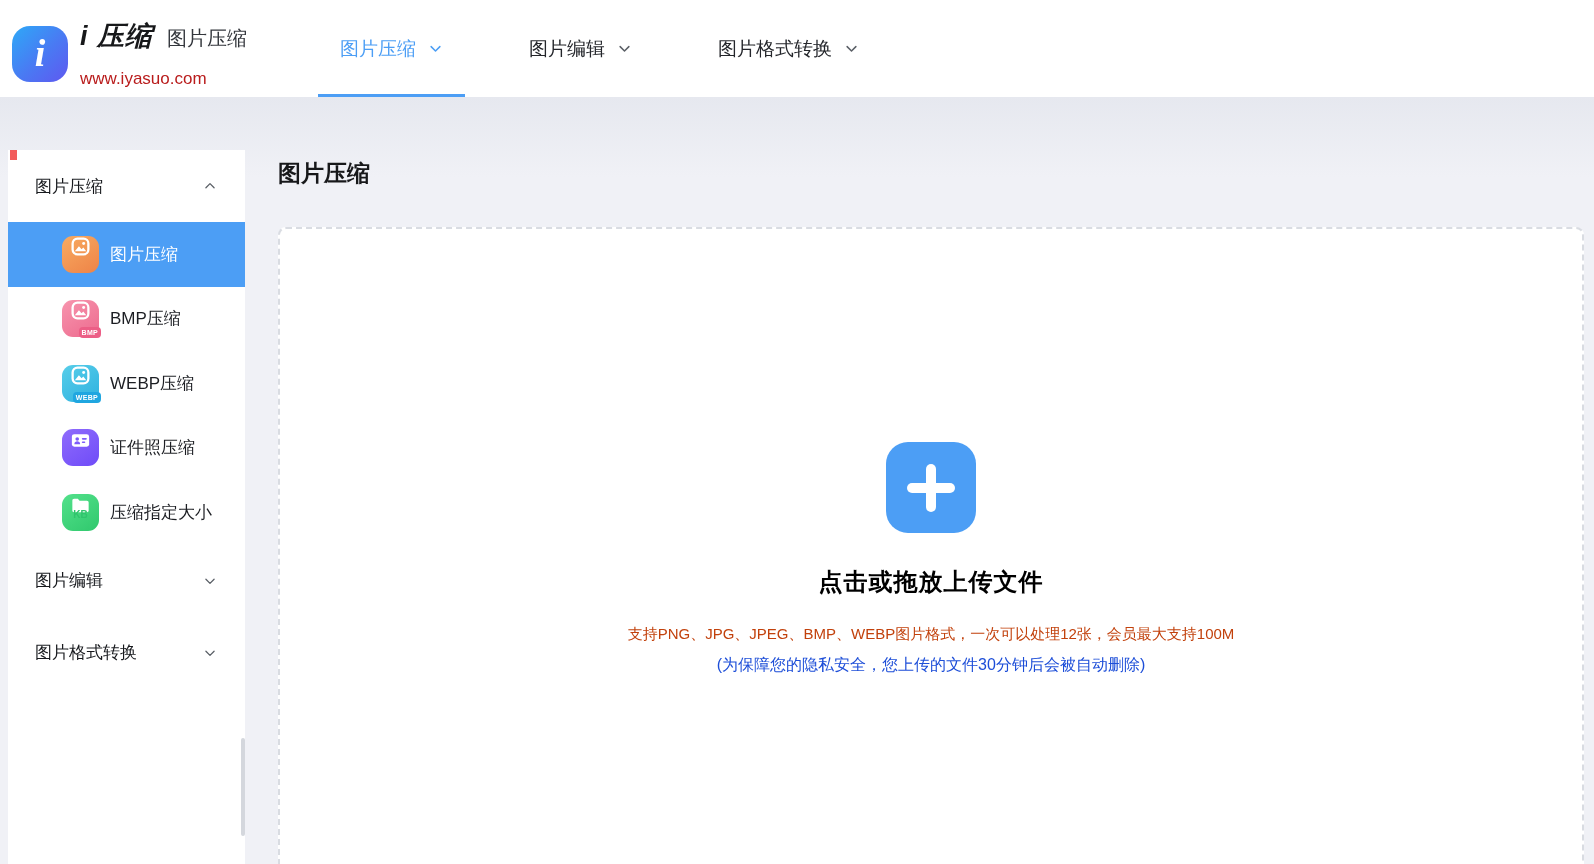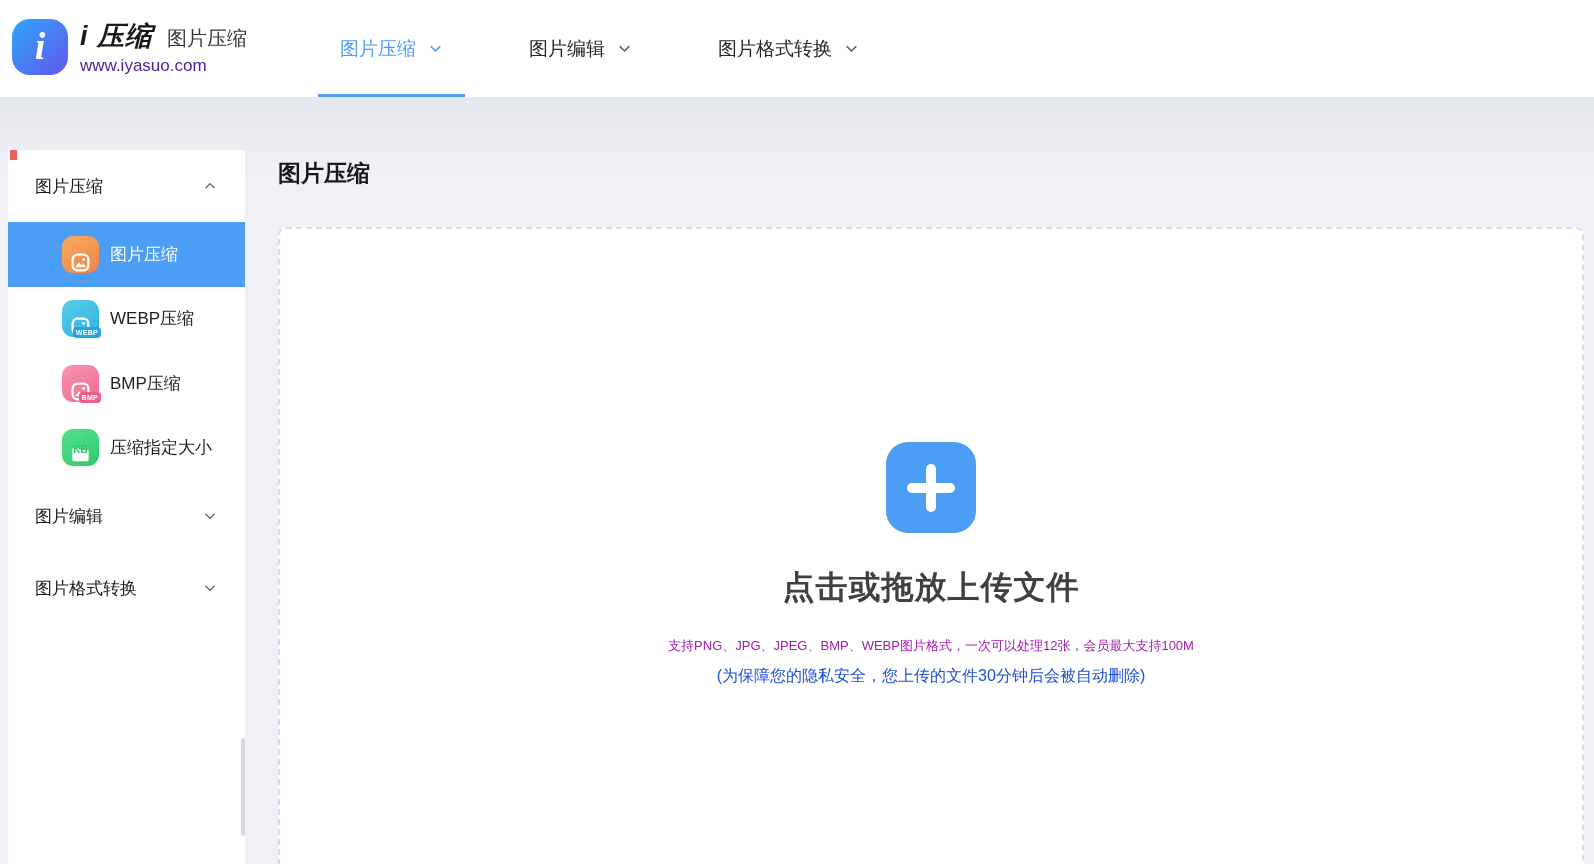--- a/index.html
+++ b/index.html
@@ -12,21 +12,21 @@
   .brand { position:absolute; left:12px; top:18px; display:flex; align-items:center; }
   .logo-sq { width:56px; height:56px; border-radius:18px;
     background:linear-gradient(135deg,#2ea9f7 0%,#4a79f3 55%,#5f58f0 100%);
     display:flex; align-items:center; justify-content:center; }
   .logo-i { color:#fff; font-family:"Liberation Serif", serif; font-style:italic;
     font-weight:bold; font-size:38px; line-height:1; transform:translateY(-1px); }
   .brand-text { margin-left:12px; }
   .brand-line1 { display:flex; align-items:baseline;justify-content:center; }
   .brand-title { font-size:27px; font-weight:bold; font-style:italic; color:#17181a; letter-spacing:1px; }
   .brand-sub { font-size:20px; color:#33363c; margin-left:14px; }
-  .brand-url { font-size:17px; color:#4c1d95; margin-top:2px; }
+  .brand-url { font-size:17px; color:#b91c1c; margin-top:15px; }
 
   .nav { position:absolute; left:318px; top:0; height:97px; display:flex; }
   .nav-item { position:relative; height:97px; display:flex; align-items:center;
     padding:0 22px; cursor:pointer; }
   .nav-item + .nav-item { margin-left:42px; }
   .nav-label { font-size:19px; color:#24262b; }
   .nav-item.active .nav-label { color:#4c9ef5; }
   .nav-chev { margin-left:12px; display:flex; align-items:center; }
   .underline { position:absolute; left:0; bottom:0; width:100%; height:3px; background:#4c9ef5; }
 
@@ -42,21 +42,21 @@
     background:#d4d7dd; border-radius:2px; }
   .sec-head { height:72px; display:flex; align-items:center; padding:0 28px 0 27px;
     cursor:pointer; }
   .sec-label { font-size:17px; color:#17191d; flex:1; }
   .sb-item { height:64.5px; display:flex; align-items:center; padding-left:54px; cursor:pointer; }
   .sb-item.active { background:#4c9ef5; }
   .sb-item.active .sb-label { color:#ffffff; }
   .sb-label { font-size:17px; color:#1c1e23; margin-left:11px; }
 
   .appicon { position:relative; width:37px; height:37px; border-radius:11px;
-    display:flex; align-items:flex-end; justify-content:center; flex:0 0 auto; }
+    display:flex; align-items:flex-start; justify-content:center; flex:0 0 auto; }
   .ic-orange { background:linear-gradient(145deg,#f8ab61,#ee8347); }
   .ic-blue   { background:linear-gradient(145deg,#83aaf6,#5a86ea); }
   .ic-purple { background:linear-gradient(145deg,#a96df6,#8440ee); }
   .ic-pink   { background:linear-gradient(145deg,#f795ae,#ed6a8e); }
   .ic-cyan   { background:linear-gradient(145deg,#58cee9,#2eb1e0); }
   .ic-violet { background:linear-gradient(145deg,#8f6cfc,#6f4bf8); }
   .ic-green  { background:linear-gradient(145deg,#53e18b,#30c86d); }
   .fmt-badge { position:absolute; right:-2px; bottom:-1px; font-style:normal;
     font-size:7px; font-weight:bold; color:#fff; padding:2px 3px; border-radius:4px;
     line-height:1; letter-spacing:.3px; }
@@ -71,22 +71,22 @@
   .main-title { position:absolute; left:278px; top:158px; font-size:23px;
     font-weight:bold; color:#17181a; }
   .upload-box { position:absolute; left:278px; top:227px; width:1306px; height:650px;
     background:#ffffff; border:2px dashed #d9dce2; border-radius:8px;
     display:flex; flex-direction:column; align-items:center; cursor:pointer; }
   .plus-btn { margin-top:213px; width:90px; height:91px; border-radius:22px;
     background:#4c9ef5; position:relative; border:none; cursor:pointer; }
   .plus-btn .bar { position:absolute; background:#ffffff; border-radius:6px; }
   .plus-btn .h { left:21px; top:40.5px; width:48px; height:10px; }
   .plus-btn .v { left:40px; top:21.5px; width:10px; height:48px; }
-  .up-heading { margin-top:33px; font-size:32px; font-weight:800; color:#404040; letter-spacing:1px; }
-  .up-support { margin-top:27px; font-size:13px; color:#a21caf; }
+  .up-heading { margin-top:33px; font-size:24px; font-weight:800; color:#000000; letter-spacing:1px; }
+  .up-support { margin-top:27px; font-size:15px; color:#c2410c; }
   .up-privacy { margin-top:11px; font-size:16px; color:#1d4ed8; }
 
   .chev svg { display:block; }
 </style>
 </head>
 <body>
 
 <div class="header">
   <div class="brand">
     <div class="logo-sq">
@@ -151,43 +151,55 @@
           <circle cx="15.6" cy="8.6" r="1.7" fill="#fff"></circle>
           <path d="M5.5 17.5 L10.2 11.6 L13.2 15.2 L15.2 13 L18.6 17.5 Z" fill="#fff"></path>
         </svg>
     </span>
     <span class="sb-label">图片压缩</span>
   </div>
 
 
 
   <div class="sb-item">
+    <span class="appicon ic-pink">
+      <svg width="21" height="21" viewBox="0 0 24 24">
+          <rect x="3" y="3" width="18" height="18" rx="5.5" fill="none" stroke="#fff" stroke-width="2.6"></rect>
+          <circle cx="15.6" cy="8.6" r="1.7" fill="#fff"></circle>
+          <path d="M5.5 17.5 L10.2 11.6 L13.2 15.2 L15.2 13 L18.6 17.5 Z" fill="#fff"></path>
+        </svg>
+      <i class="fmt-badge b-bmp">BMP</i>
+    </span>
+    <span class="sb-label">BMP压缩</span>
+  </div>
+
+  <div class="sb-item">
     <span class="appicon ic-cyan">
       <svg width="21" height="21" viewBox="0 0 24 24">
           <rect x="3" y="3" width="18" height="18" rx="5.5" fill="none" stroke="#fff" stroke-width="2.6"></rect>
           <circle cx="15.6" cy="8.6" r="1.7" fill="#fff"></circle>
           <path d="M5.5 17.5 L10.2 11.6 L13.2 15.2 L15.2 13 L18.6 17.5 Z" fill="#fff"></path>
         </svg>
       <i class="fmt-badge b-webp">WEBP</i>
     </span>
     <span class="sb-label">WEBP压缩</span>
   </div>
 
   <div class="sb-item">
-    <span class="appicon ic-pink">
-      <svg width="21" height="21" viewBox="0 0 24 24">
-          <rect x="3" y="3" width="18" height="18" rx="5.5" fill="none" stroke="#fff" stroke-width="2.6"></rect>
-          <circle cx="15.6" cy="8.6" r="1.7" fill="#fff"></circle>
-          <path d="M5.5 17.5 L10.2 11.6 L13.2 15.2 L15.2 13 L18.6 17.5 Z" fill="#fff"></path>
-        </svg>
-      <i class="fmt-badge b-bmp">BMP</i>
-    </span>
-    <span class="sb-label">BMP压缩</span>
-  </div>
-
+    <span class="appicon ic-violet">
+      <svg width="23" height="23" viewBox="0 0 24 24">
+          <rect x="3" y="5.5" width="18" height="13" rx="2.6" fill="#fff"></rect>
+          <circle cx="8.6" cy="10.4" r="1.9" fill="#7d5bfa"></circle>
+          <path d="M5.6 15.8 C5.6 13.9 7 12.9 8.6 12.9 C10.2 12.9 11.6 13.9 11.6 15.8 Z" fill="#7d5bfa"></path>
+          <rect x="13.4" y="9.4" width="5.2" height="1.7" rx="0.8" fill="#7d5bfa"></rect>
+          <rect x="13.4" y="13" width="3.6" height="1.7" rx="0.8" fill="#7d5bfa"></rect>
+        </svg>
+    </span>
+    <span class="sb-label">证件照压缩</span>
+  </div>
 
   <div class="sb-item">
     <span class="appicon ic-green">
       <svg width="23" height="23" viewBox="0 0 24 24">
           <path d="M3.5 6.8 C3.5 5.8 4.3 5 5.3 5 L9.2 5 L11 7 L18.7 7 C19.7 7 20.5 7.8 20.5 8.8 L20.5 17.2 C20.5 18.2 19.7 19 18.7 19 L5.3 19 C4.3 19 3.5 18.2 3.5 17.2 Z" fill="#fff"></path>
         </svg>
       <i class="kb-text">KB</i>
     </span>
     <span class="sb-label">压缩指定大小</span>
   </div>

